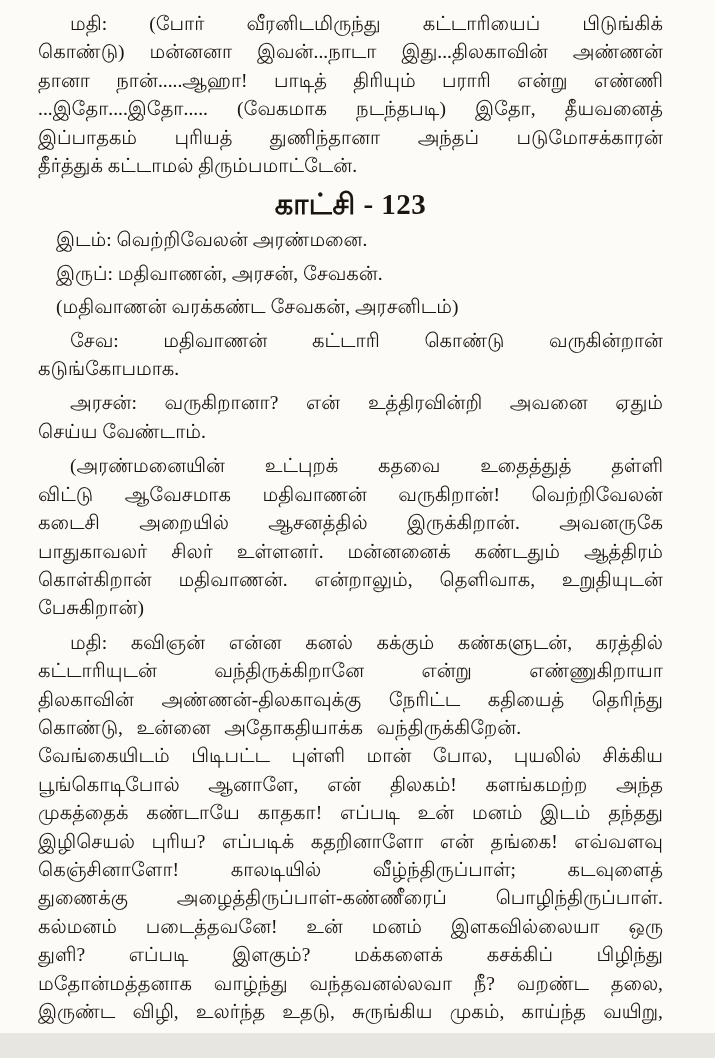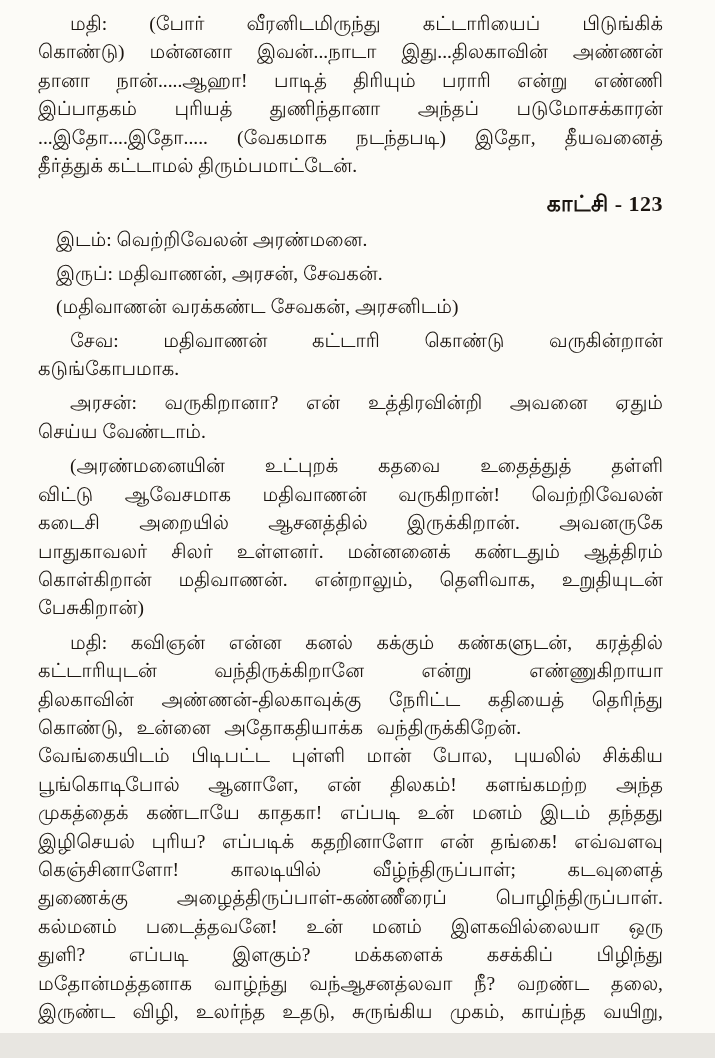--- a/index.html
+++ b/index.html
@@ -34,44 +34,44 @@
   .ln.end {
     text-align: center;
     text-align-last: left;
   }
   .ln.loose {
     text-align: right;
     text-align-last: left;
     word-spacing: 0.45em;
   }
   .scene-heading {
-    text-align: right;
-    font-size: 22px;
+    text-align: center;
+    font-size: 29px;
     line-height: 36px;
     font-weight: bold;
     margin: 4px 0 4px 0;
     letter-spacing: 0.5px;
   }
   .stage-line {
     margin: 0 0 5px 18px;
     text-align: left;
     text-align-last: left;
   }
 </style>
 </head>
 <body>
 
 <div class="page">
 
   <div class="para">
     <div class="ln first">மதி: (போர் வீரனிடமிருந்து கட்டாரியைப் பிடுங்கிக்</div>
     <div class="ln">கொண்டு) மன்னனா இவன்...நாடா இது...திலகாவின் அண்ணன்</div>
     <div class="ln">தானா நான்.....ஆஹா! பாடித் திரியும் பராரி என்று எண்ணி</div>
+    <div class="ln">...இதோ....இதோ..... (வேகமாக நடந்தபடி) இதோ, தீயவனைத்</div>
     <div class="ln">இப்பாதகம் புரியத் துணிந்தானா அந்தப் படுமோசக்காரன்</div>
-    <div class="ln">...இதோ....இதோ..... (வேகமாக நடந்தபடி) இதோ, தீயவனைத்</div>
     <div class="ln end">தீர்த்துக் கட்டாமல் திரும்பமாட்டேன்.</div>
   </div>
 
   <div class="scene-heading">காட்சி - 123</div>
 
   <div class="stage-line">இடம்: வெற்றிவேலன் அரண்மனை.</div>
   <div class="stage-line">இருப்: மதிவாணன்,  அரசன், சேவகன்.</div>
   <div class="stage-line">(மதிவாணன் வரக்கண்ட சேவகன், அரசனிடம்)</div>
 
   <div class="para">
@@ -99,17 +99,17 @@
     <div class="ln">திலகாவின் அண்ணன்-திலகாவுக்கு நேரிட்ட கதியைத் தெரிந்து</div>
     <div class="ln loose">கொண்டு, உன்னை அதோகதியாக்க வந்திருக்கிறேன்.</div>
     <div class="ln">வேங்கையிடம் பிடிபட்ட புள்ளி மான் போல, புயலில் சிக்கிய</div>
     <div class="ln">பூங்கொடிபோல் ஆனாளே, என் திலகம்! களங்கமற்ற அந்த</div>
     <div class="ln">முகத்தைக் கண்டாயே காதகா! எப்படி உன் மனம் இடம் தந்தது</div>
     <div class="ln">இழிசெயல் புரிய? எப்படிக் கதறினாளோ என் தங்கை! எவ்வளவு</div>
     <div class="ln">கெஞ்சினாளோ! காலடியில் வீழ்ந்திருப்பாள்; கடவுளைத்</div>
     <div class="ln">துணைக்கு அழைத்திருப்பாள்-கண்ணீரைப் பொழிந்திருப்பாள்.</div>
     <div class="ln">கல்மனம் படைத்தவனே! உன் மனம் இளகவில்லையா ஒரு</div>
     <div class="ln">துளி? எப்படி இளகும்? மக்களைக் கசக்கிப் பிழிந்து</div>
-    <div class="ln">மதோன்மத்தனாக வாழ்ந்து வந்ஆசனத்லவா நீ? வறண்ட தலை,</div>
+    <div class="ln">மதோன்மத்தனாக வாழ்ந்து வந்தவனல்லவா நீ? வறண்ட தலை,</div>
     <div class="ln">இருண்ட விழி, உலர்ந்த உதடு, சுருங்கிய முகம், காய்ந்த வயிறு,</div>
   </div>
 
 </div>
 
 </body></html>

